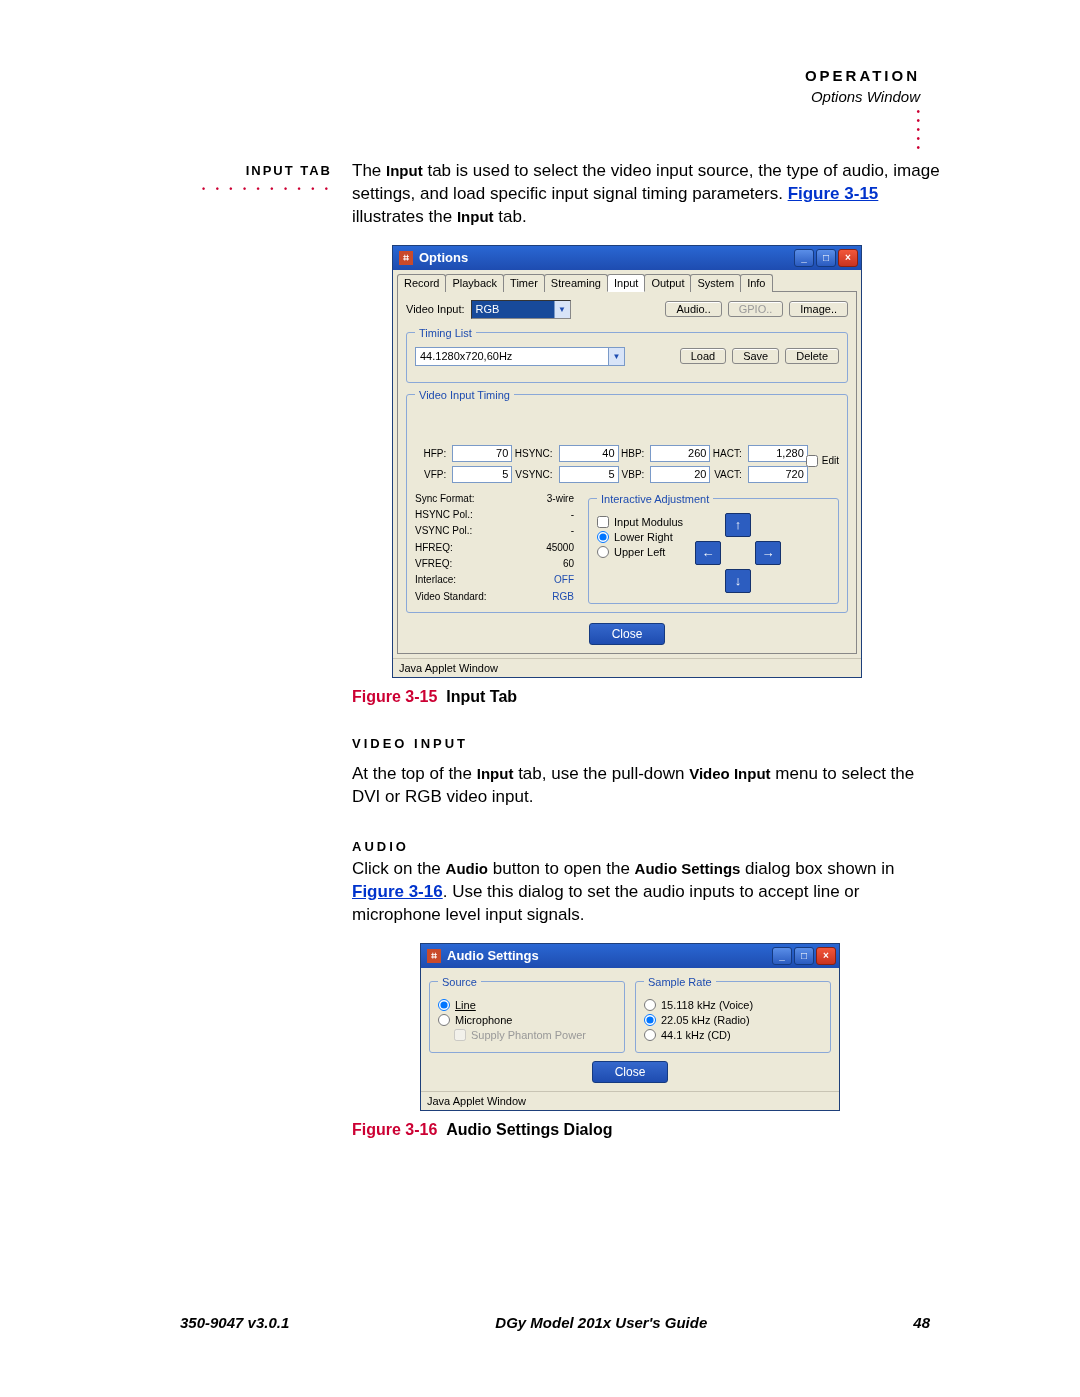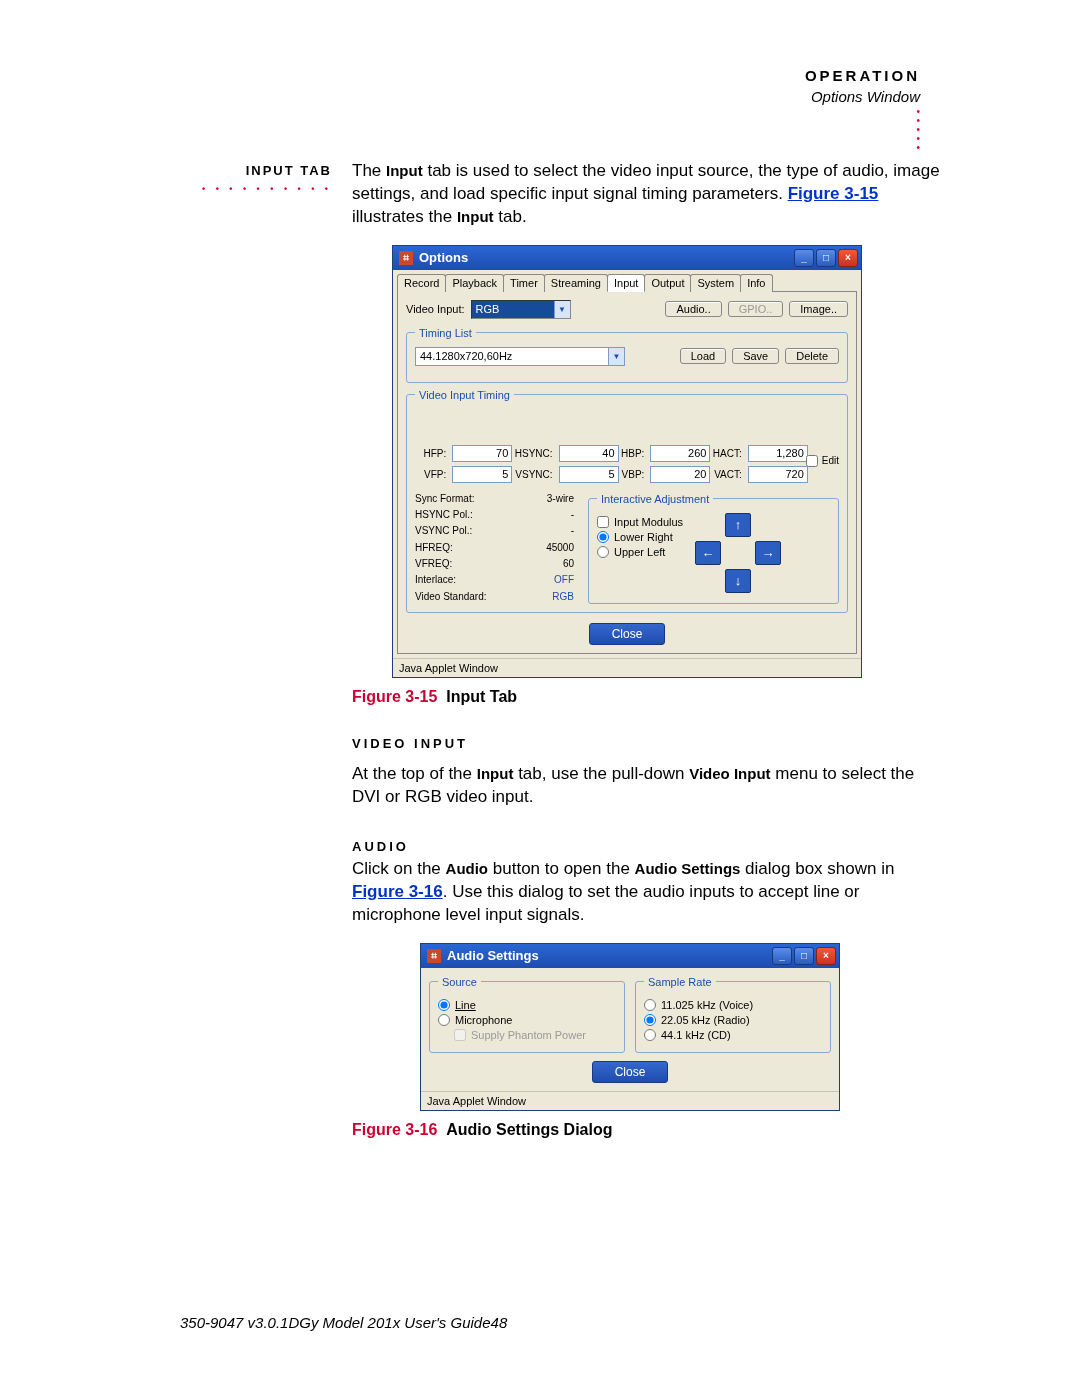--- a/index.html
+++ b/index.html
@@ -54,20 +54,22 @@
   .sub-heading { font-weight: bold; letter-spacing: 3px; font-size: 13px; margin-top: 30px; }
   .footer {
     position: absolute;
     bottom: 66px;
     left: 0;
     width: 1080px;
     padding: 0 150px 0 180px;
     font-size: 15px;
     font-style: italic;
     display: flex;
+    justify-content: space-between;
+    font-weight: bold;
   }
   
   .win {
     border: 1px solid #1E3F7A;
     background: #ECE9D8;
     font-family: Tahoma, Arial, sans-serif;
     font-size: 11px;
     margin: 16px 0 0 40px;
   }
   .titlebar {
@@ -352,21 +354,21 @@
           </label>
         <label class="rad disabled" style="margin-left:16px;">
             <input type="checkbox" disabled="" style="">
             <span>Supply Phantom Power</span>
           </label>
       </fieldset>
       <fieldset class="grp" style="flex:1; margin-top:0;">
         <legend>Sample Rate</legend>
         <label class="rad">
             <input type="radio" style="">
-            <span>11.025 kHz (Voice)</span>
+            <span>15.118 kHz (Voice)</span>
           </label>
         <label class="rad">
             <input type="radio" checked="" style="">
             <span>22.05 kHz (Radio)</span>
           </label>
         <label class="rad">
             <input type="radio" style="">
             <span>44.1 kHz (CD)</span>
           </label>
       </fieldset>

